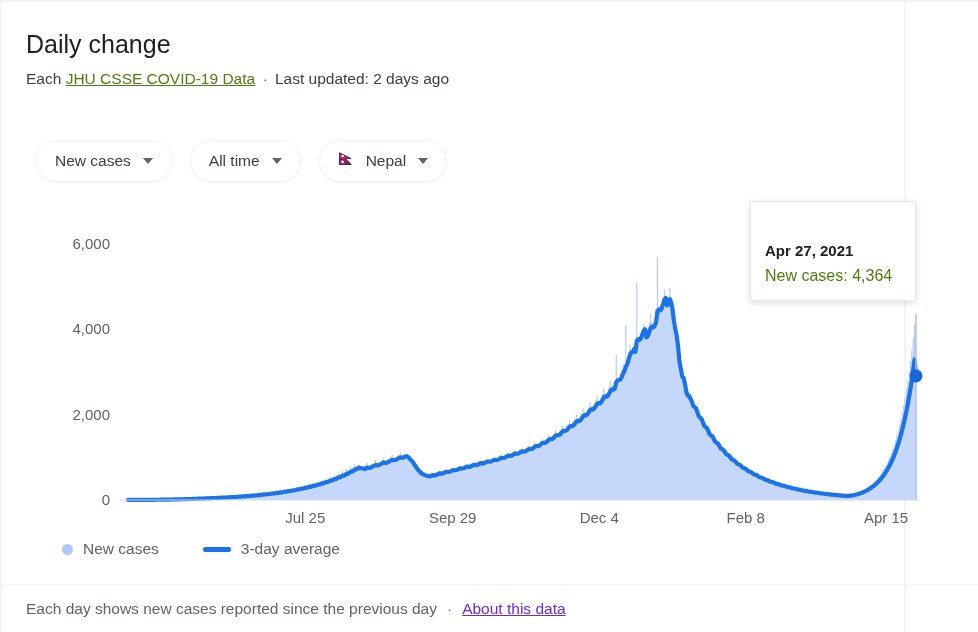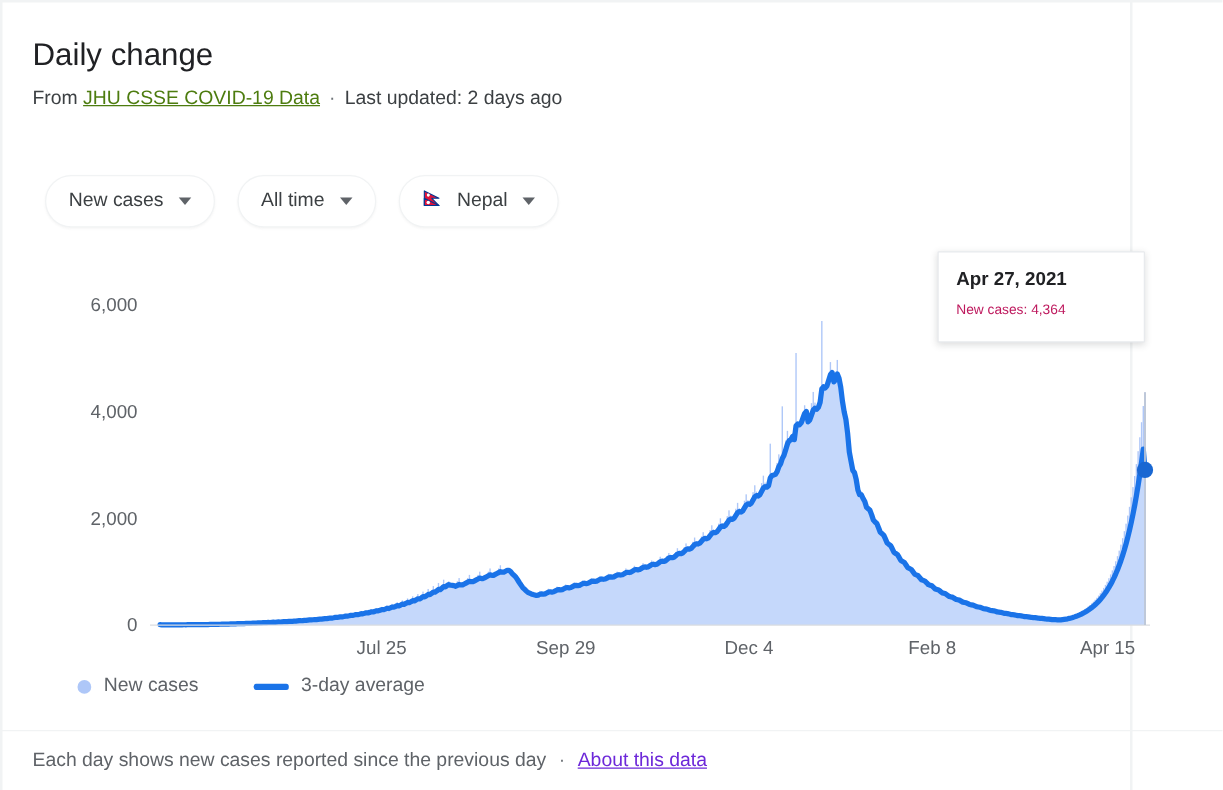--- a/index.html
+++ b/index.html
@@ -131,24 +131,25 @@
     padding: 10px 14px 12px 14px;
     box-sizing: border-box;
     border-radius: 1px;
   }
   .tt-date {
     font-size: 15px;
     font-weight: bold;
     color: #202124;
     line-height: 24px;
     white-space: nowrap;
+    margin-top: 27px;
   }
   .tt-row {
-    font-size: 11px;
-    color: #be185d;
+    font-size: 16px;
+    color: #4d7c0f;
     line-height: 25px;
     white-space: nowrap;
   }
 
   
   .legend {
     position: absolute;
     left: 62px; top: 540px;
     display: flex;
     align-items: center;
@@ -205,21 +206,21 @@
 
 <div class="card">
 
   <div class="edge-top"></div>
   <div class="edge-left"></div>
   <div class="edge-right"></div>
 
   <div class="title">Daily change</div>
 
   <div class="subtitle">
-    <span>From</span>
+    <span>Each</span>
     <span class="src-link">JHU CSSE COVID-19 Data</span>
     <span class="dot-sep">·</span>
     <span>Last updated: 2 days ago</span>
   </div>
 
   <div class="chips">
 
     <div class="chip">
       <span class="chip-label">New cases</span>
       <span class="caret"></span>

